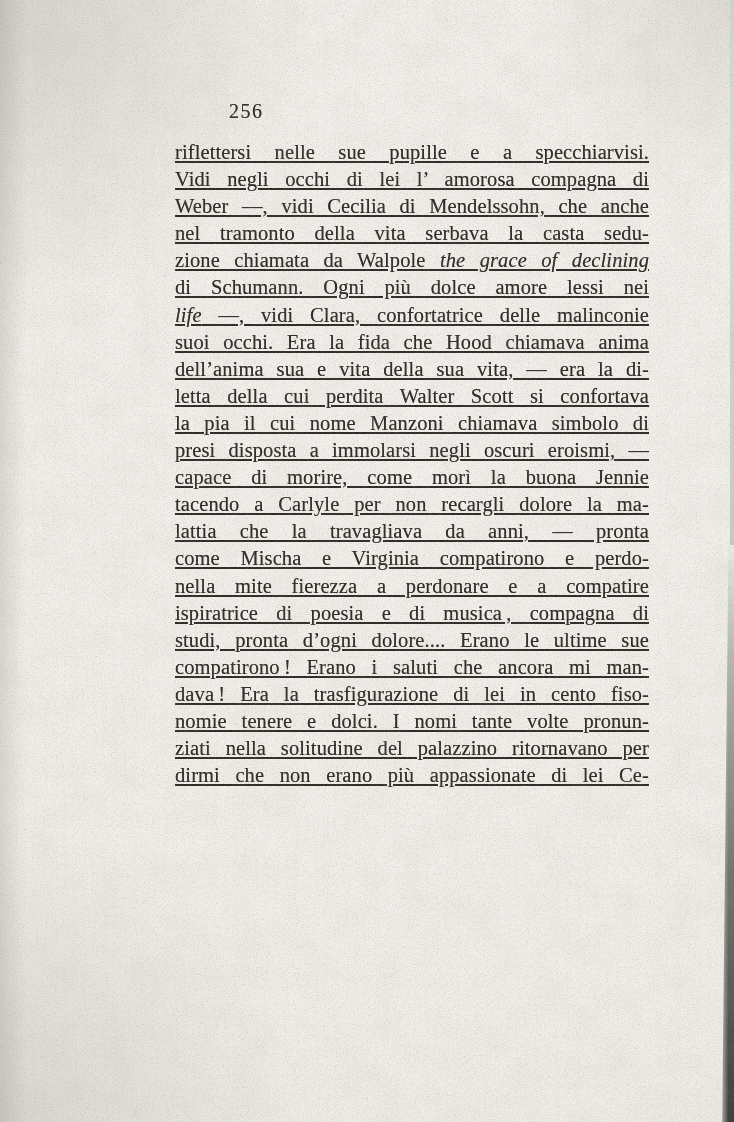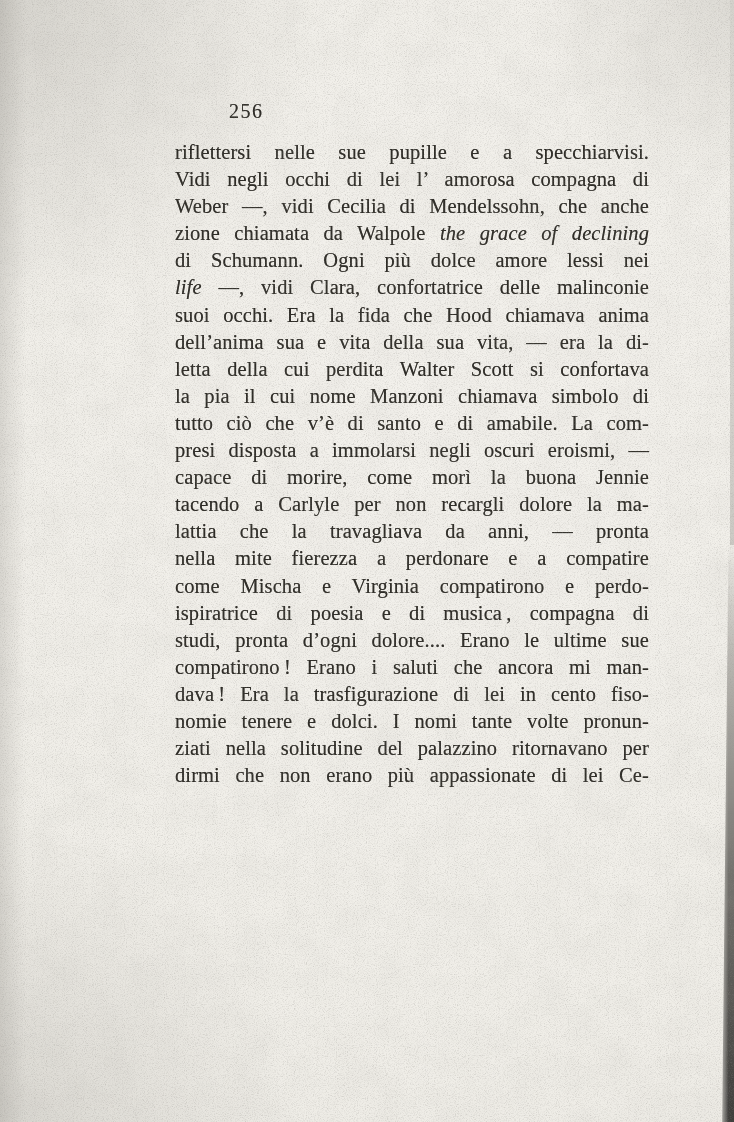--- a/index.html
+++ b/index.html
@@ -58,20 +58,21 @@
   .text-block {
     position: absolute; left: 175px; top: 139px; width: 474px;
     font-size: 20.5px; line-height: 27.1px; letter-spacing: 0.1px;
     text-shadow: 0 0 0.5px rgba(44,42,37,0.55);
   }
   .line {
     height: 27.1px;
     text-align: justify;
     text-align-last: justify;
     white-space: normal;
+    text-decoration: underline;
   }
   .italic { font-style: italic; }
 
   .noise {
     position: absolute; left: 0; top: 0;
     pointer-events: none;
   }
 </style>
 </head>
 <body>
@@ -84,34 +85,34 @@
   <div class="corner-tr"></div>
   <div class="edge-line-top-right"></div>
   <div class="gutter-shadow"></div>
 
   <div class="page-number">256</div>
 
   <div class="text-block">
       <div class="line"><span>riflettersi nelle sue pupille e a specchiarvisi.</span></div>
       <div class="line"><span>Vidi negli occhi di lei l’ amorosa compagna di</span></div>
       <div class="line"><span>Weber —, vidi Cecilia di Mendelssohn, che anche</span></div>
+      <div class="line"><span>nel tramonto della vita serbava la casta sedu-</span></div>
       <div class="line"><span>zione chiamata da Walpole </span><span class="italic">the grace of declining</span></div>
       <div class="line"><span>di Schumann. Ogni più dolce amore lessi nei</span></div>
       <div class="line"><span class="italic">life</span><span> —, vidi Clara, confortatrice delle malinconie</span></div>
       <div class="line"><span>suoi occhi. Era la fida che Hood chiamava anima</span></div>
       <div class="line"><span>dell’anima sua e vita della sua vita, — era la di-</span></div>
       <div class="line"><span>letta della cui perdita Walter Scott si confortava</span></div>
       <div class="line"><span>la pia il cui nome Manzoni chiamava simbolo di</span></div>
-      <div class="line"><span>tutto ciò che v’è di santo e di amabile. La com-</span></div>
       <div class="line"><span>presi disposta a immolarsi negli oscuri eroismi, —</span></div>
       <div class="line"><span>capace di morire, come morì la buona Jennie</span></div>
       <div class="line"><span>tacendo a Carlyle per non recargli dolore la ma-</span></div>
       <div class="line"><span>lattia che la travagliava da anni, — pronta</span></div>
+      <div class="line"><span>come Mischa e Virginia compatirono e perdo-</span></div>
       <div class="line"><span>nella mite fierezza a perdonare e a compatire</span></div>
-      <div class="line"><span>come Mischa e Virginia compatirono e perdo-</span></div>
       <div class="line"><span>ispiratrice di poesia e di musica , compagna di</span></div>
       <div class="line"><span>studi, pronta d’ogni dolore.... Erano le ultime sue</span></div>
       <div class="line"><span>compatirono ! Erano i saluti che ancora mi man-</span></div>
       <div class="line"><span>dava ! Era la trasfigurazione di lei in cento fiso-</span></div>
       <div class="line"><span>nomie tenere e dolci. I nomi tante volte pronun-</span></div>
       <div class="line"><span>ziati nella solitudine del palazzino ritornavano per</span></div>
       <div class="line"><span>dirmi che non erano più appassionate di lei Ce-</span></div>
     </div>
 
   <svg class="noise" width="734" height="1122" aria-hidden="true">

